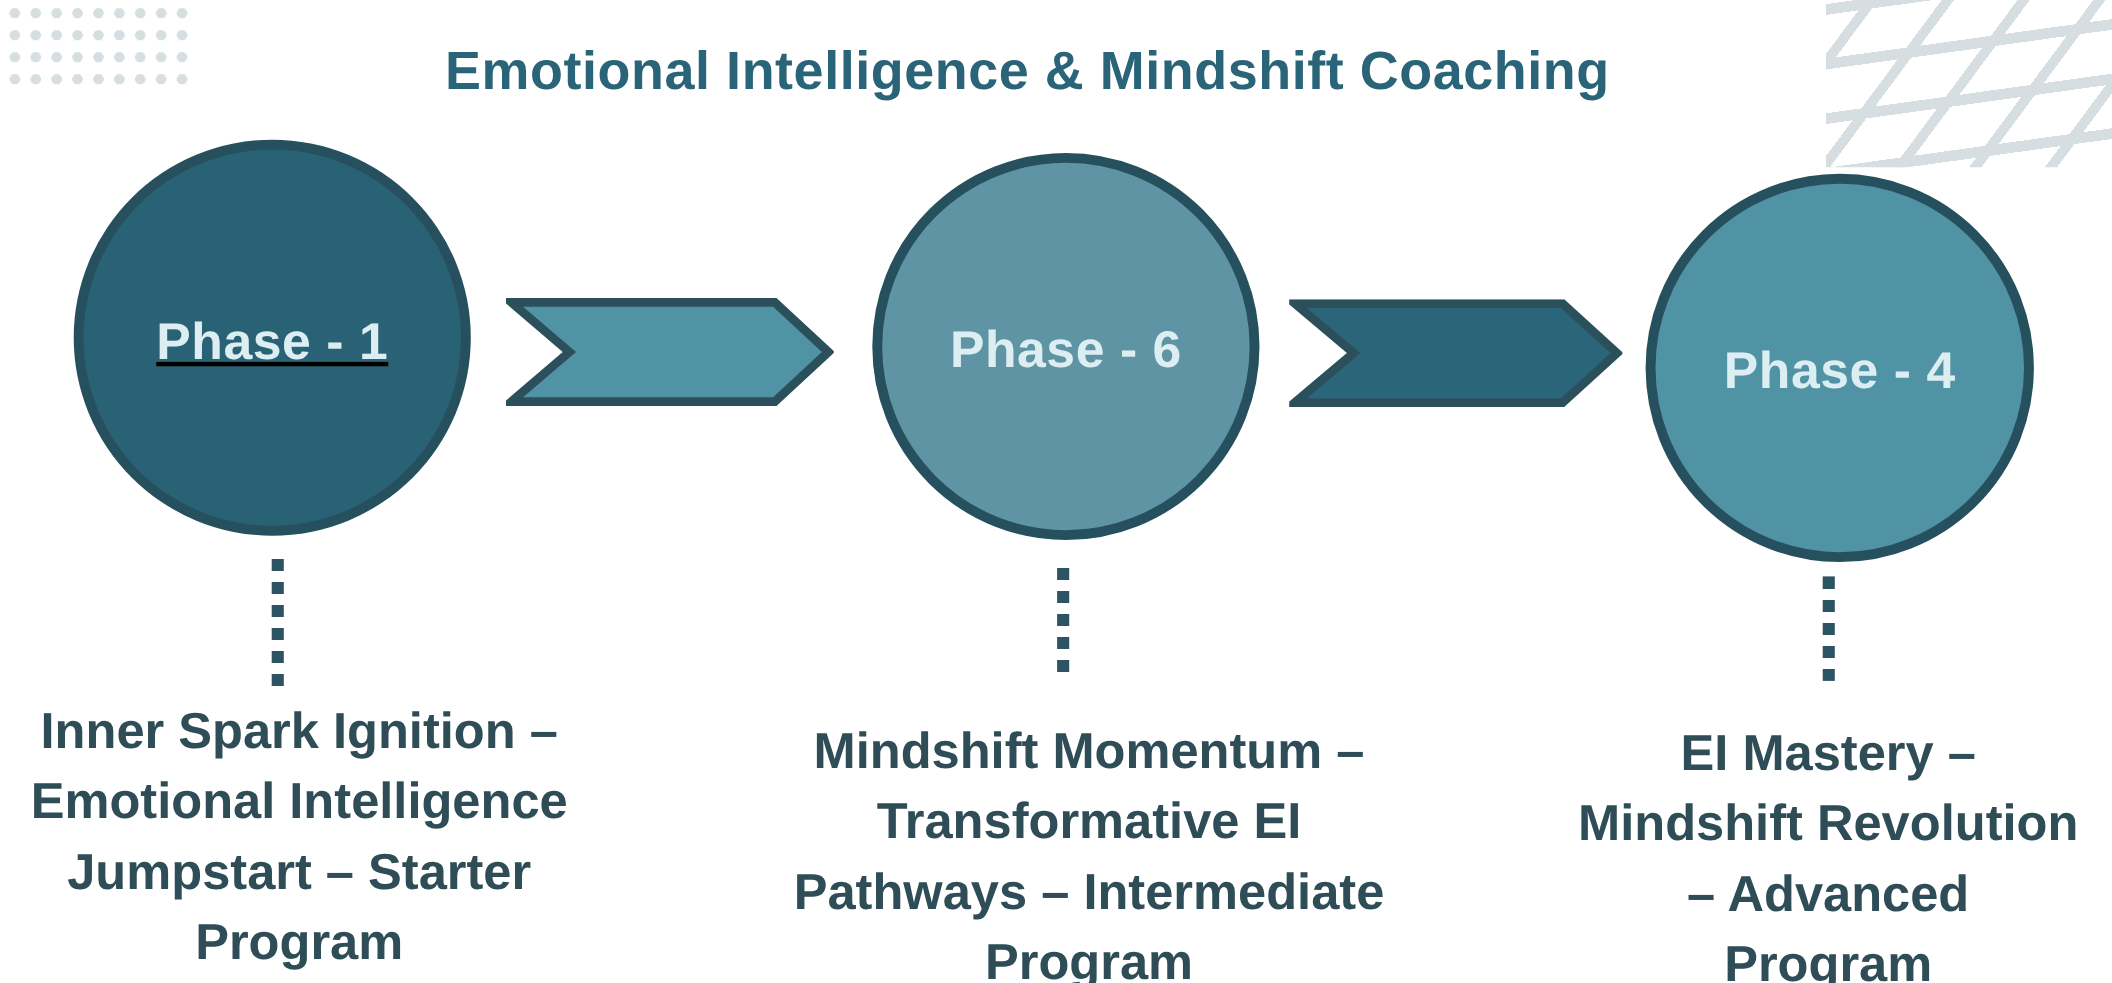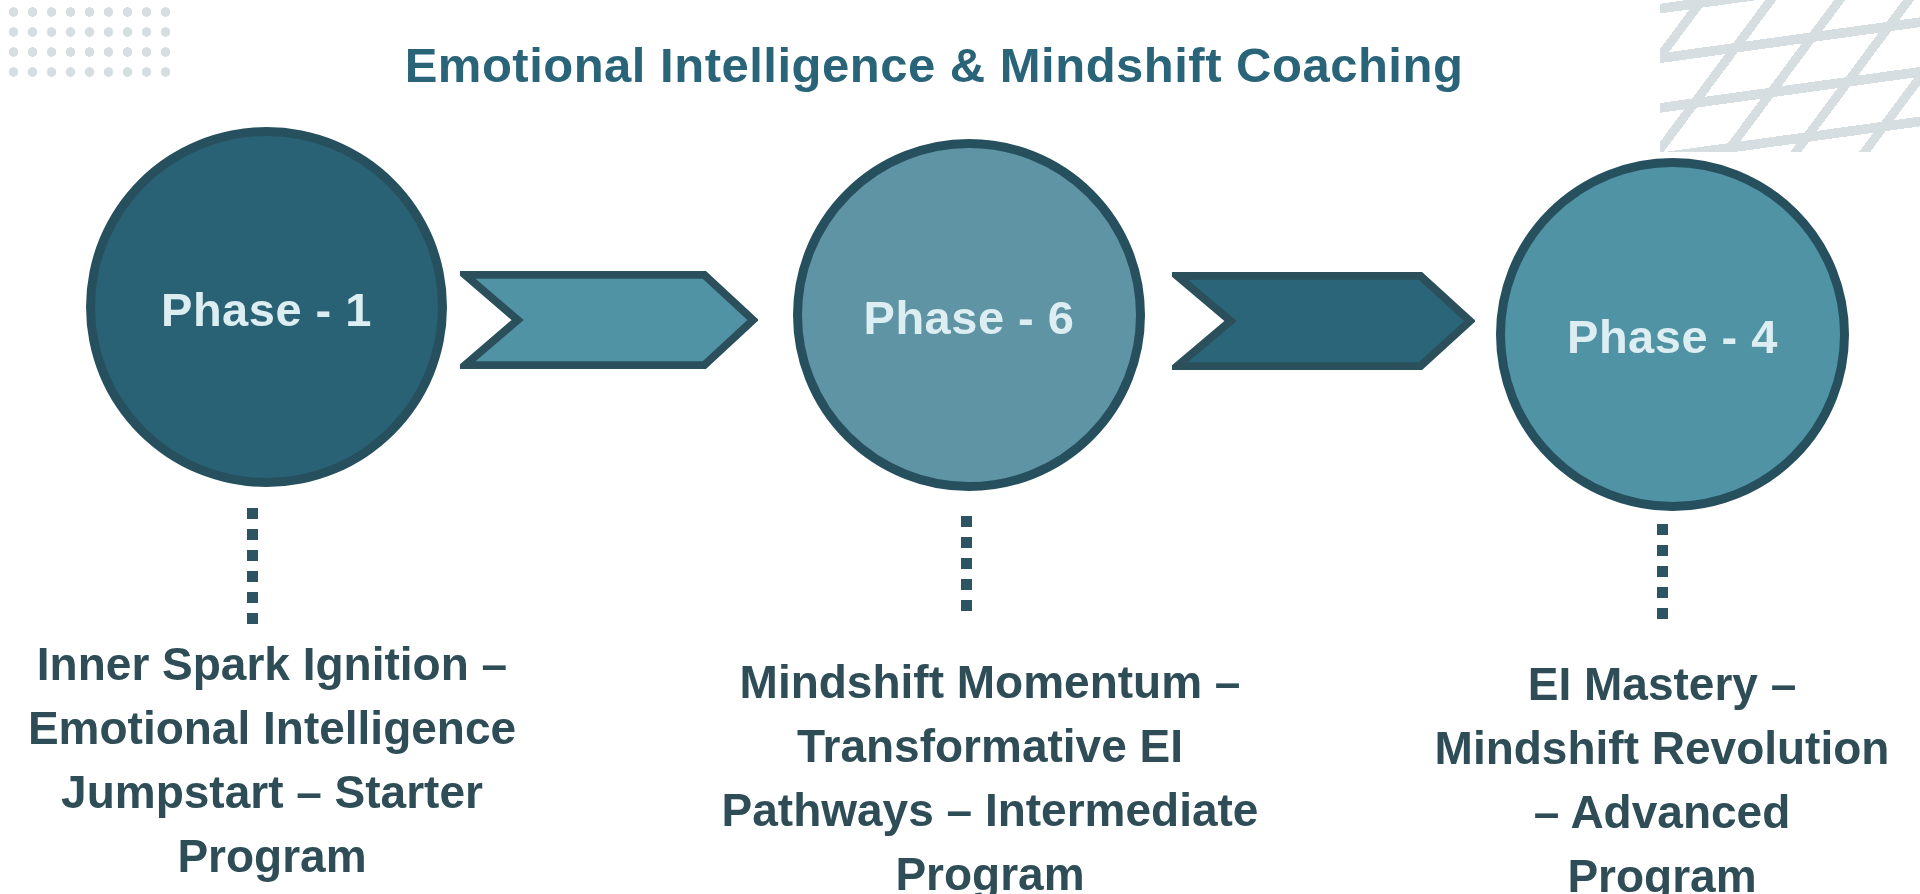--- a/index.html
+++ b/index.html
@@ -41,21 +41,21 @@
   
   .circle{
     position:absolute;border-radius:50%;box-sizing:border-box;
     border:9px solid var(--circle_border);
     display:flex;align-items:center;justify-content:center;
   }
   .circle .label{
     font-size:47px;font-weight:700;color:var(--phase_label_text);
     padding-top:4px;letter-spacing:.5px;
   }
-  .circle.c1{left:86px;top:127px;width:361px;height:360px;background:var(--phase1_fill);}
+  .circle.c1{left:67px;top:127px;width:361px;height:360px;background:var(--phase1_fill);text-decoration:underline;}
   .circle.c2{left:793px;top:139px;width:352px;height:352px;background:var(--phase2_fill);}
   .circle.c3{left:1496px;top:158px;width:353px;height:353px;background:var(--phase3_fill);}
 
   
   .arrow{position:absolute;}
   .arrow.a1{left:460px;top:271px;}
   .arrow.a2{left:1172px;top:272px;}
 
   
   .connector{

